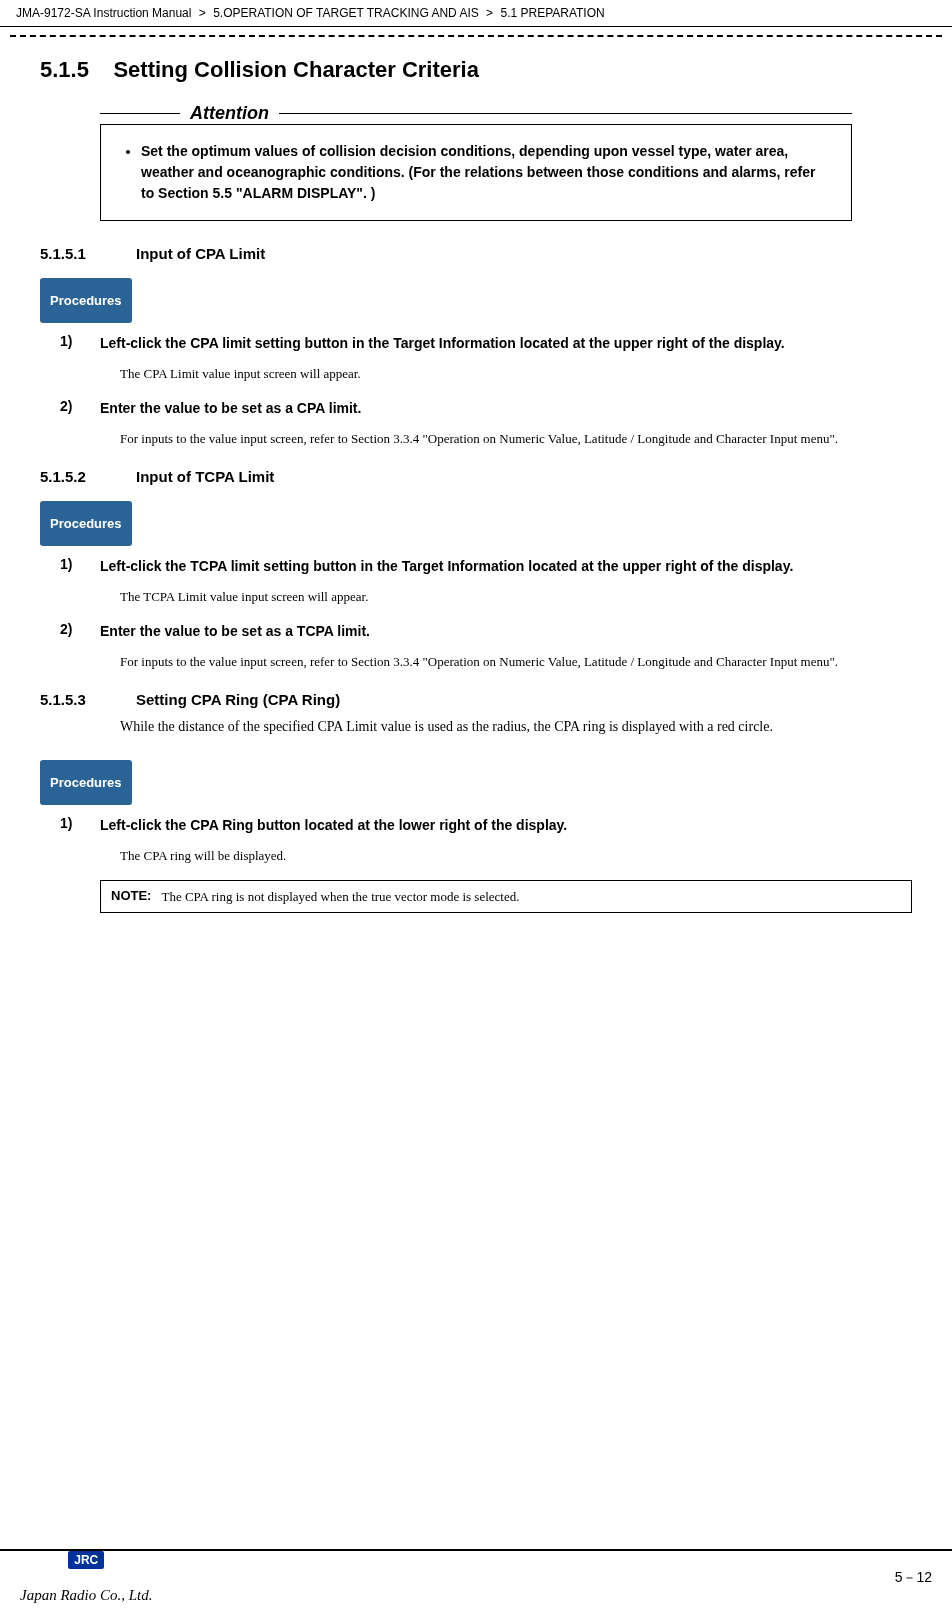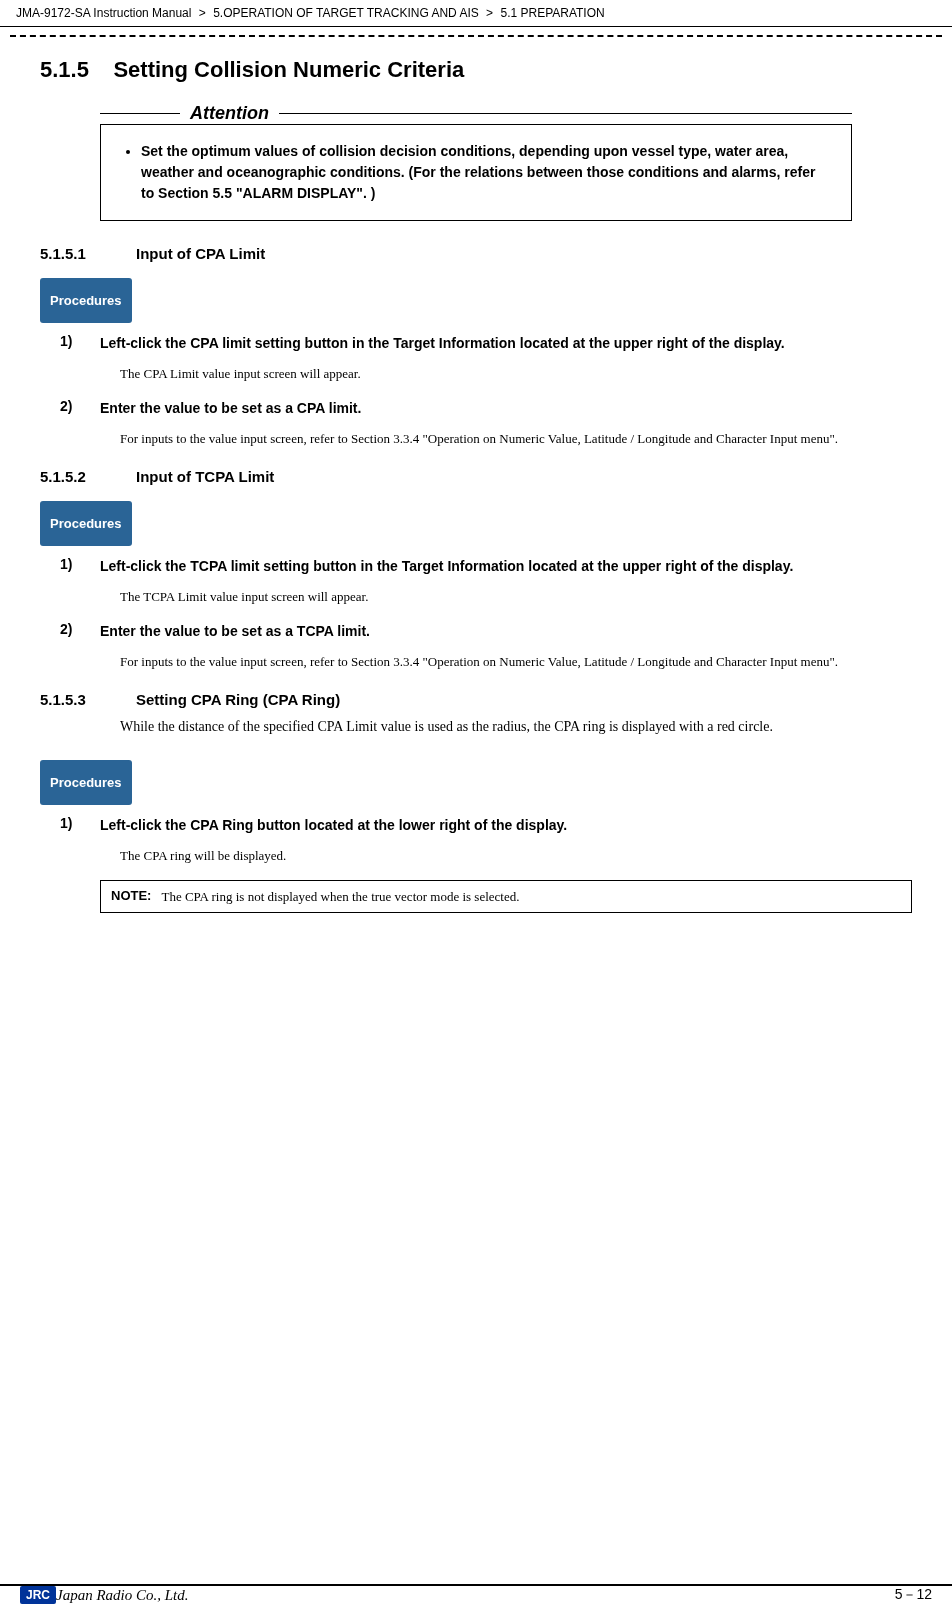--- a/index.html
+++ b/index.html
@@ -189,21 +189,22 @@
       right: 0;
       display: flex;
       align-items: center;
       justify-content: space-between;
       padding: 0 20px;
       border-top: 2px solid #000;
     }
     .footer-logo {
       display: flex;
       align-items: center;
-      gap: 0;
+      gap: 18px;
+      flex-direction: column;
     }
     .jrc-badge {
       background: #003399;
       color: #fff;
       font-family: sans-serif;
       font-size: 12px;
       font-weight: bold;
       padding: 2px 6px;
       border-radius: 2px;
     }
@@ -230,21 +231,21 @@
 </div>
 
 <hr class="dashed-divider">
 
 <div class="content">
 
   
   <div class="section-title">
     <span>5.1.5</span>
     &nbsp;&nbsp;
-    <span>Setting Collision Numeric Criteria</span>
+    <span>Setting Collision Character Criteria</span>
   </div>
 
   
   <div class="attention-container">
     <div class="attention-header">
       <div class="attention-line-left"></div>
       <div class="attention-label">Attention</div>
       <div class="attention-line-right"></div>
     </div>
     <div class="attention-box">

